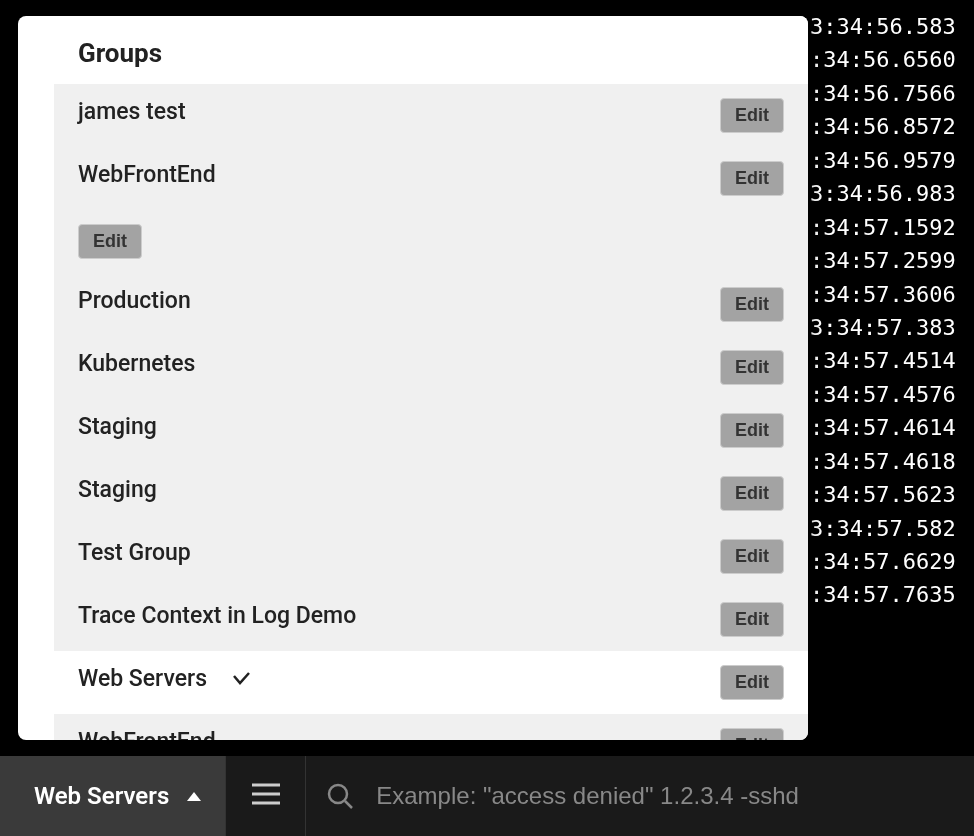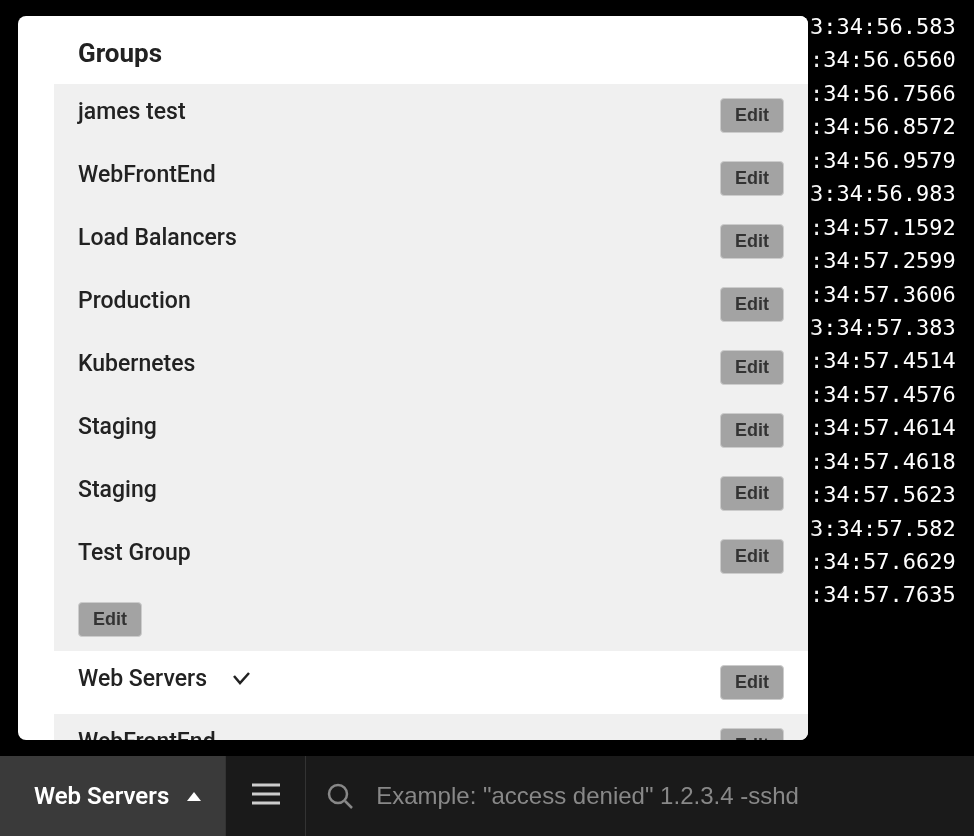--- a/index.html
+++ b/index.html
@@ -188,23 +188,20 @@
         </div>
         <button class="edit-btn">Edit</button>
       </div>
       <div class="group-item">
         <div class="left">
           <span>WebFrontEnd</span>
         </div>
         <button class="edit-btn">Edit</button>
       </div>
       <div class="group-item">
-        <div class="left">
-          <span>Load Balancers</span>
-        </div>
         <button class="edit-btn">Edit</button>
       </div>
       <div class="group-item">
         <div class="left">
           <span>Production</span>
         </div>
         <button class="edit-btn">Edit</button>
       </div>
       <div class="group-item">
         <div class="left">
@@ -224,20 +221,23 @@
         </div>
         <button class="edit-btn">Edit</button>
       </div>
       <div class="group-item">
         <div class="left">
           <span>Test Group</span>
         </div>
         <button class="edit-btn">Edit</button>
       </div>
       <div class="group-item">
+        <div class="left">
+          <span>Trace Context in Log Demo</span>
+        </div>
         <button class="edit-btn">Edit</button>
       </div>
       <div class="group-item selected">
         <div class="left">
           <span>Web Servers</span>
           <span class="check-icon">
             <svg viewBox="0 0 20 20">
               <polyline points="3,7 9,14 18,4" stroke="#222" stroke-width="2.5" fill="none"></polyline>
             </svg>
           </span>

